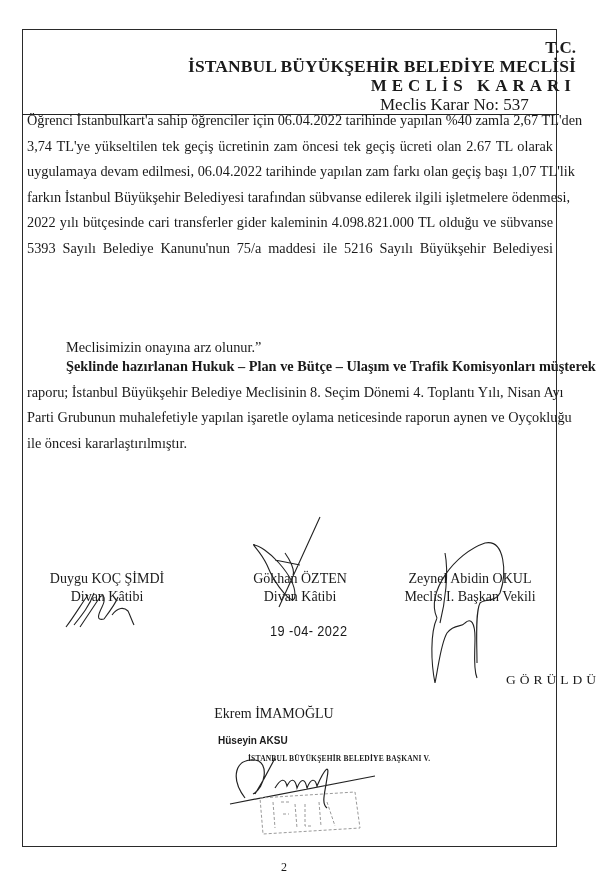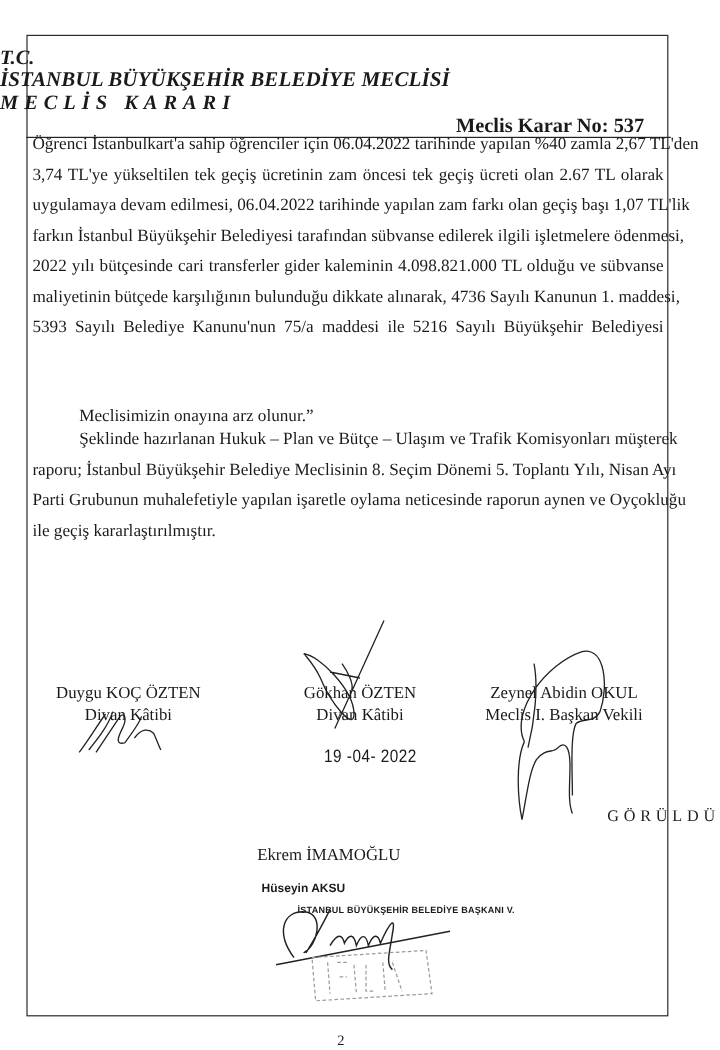--- a/index.html
+++ b/index.html
@@ -1,48 +1,48 @@
 <!DOCTYPE html>
 <html><head>
   <meta charset="utf-8">
   <style>
     html, body { margin: 0; padding: 0; background: #ffffff; }
     body { width: 600px; height: 875px; position: relative; overflow: hidden;
            font-family: "Liberation Serif", "DejaVu Serif", serif; color: #1a1a1a; }
     .page { position: absolute; left: 0; top: 0; width: 600px; height: 875px; background: #fff; }
     .frame { position: absolute; left: 22px; top: 29px; width: 535px; height: 818px;
              border: 1.5px solid #2a2a2a; box-sizing: border-box; }
-    .hdr { position: absolute; left: 0; width: 576px; text-align: left; font-weight: bold; font-style: italic; }
+    .hdr { position: absolute; left: 0; width: 576px; text-align: right; font-weight: bold; }
     .hdr-tc { top: 38px; font-size: 17px; }
     .hdr-org { top: 56px; font-size: 17.5px; letter-spacing: 0.1px; }
     .hdr-karar { top: 76px; font-size: 17px; letter-spacing: 5px; }
     .meta-date { position: absolute; left: 59px; top: 95px; font-size: 17px; font-weight: bold; }
-    .meta-no { position: absolute; left: 380px; top: 95px; font-size: 17px; font-weight: bold; }
+    .meta-no { position: absolute; left: 380px; top: 95px; font-size: 17px; font-weight: normal; }
     .hdr-rule { position: absolute; left: 22px; top: 114px; width: 537px; height: 0;
                 border-top: 1.5px solid #222; }
     .para { position: absolute; left: 27px; width: 526px; font-size: 14.3px; line-height: 25.5px;
             text-align: justify; }
     .para .line { display: block; text-align: justify; text-align-last: justify; white-space: nowrap; }
     .para .line.last { text-align-last: left; }
     .p1 { top: 108px; }
     .p2 { top: 316px; left: 66px; width: 300px; margin-top: 19px; }
     .p3 { top: 354px; }
-    .p3 .line.first { padding-left: 39px; }
+    .p3 .line.first { padding-left: 39px; font-weight: bold; }
     .sig-block { position: absolute; text-align: center; font-size: 14px; line-height: 18px; }
     .sig1 { left: 42px; width: 130px; top: 570px; }
     .sig2 { left: 230px; width: 140px; top: 570px; }
     .sig3 { left: 390px; width: 160px; top: 570px; }
     .stamp-date { position: absolute; left: 270px; top: 622px; font-family: "Liberation Sans", "DejaVu Sans", sans-serif;
                   font-size: 15px; letter-spacing: 0.5px; transform: scaleX(0.85); transform-origin: left; }
     .goruldu { position: absolute; left: 0; width: 600px; text-align: right; top: 672px;
                font-size: 13.5px; letter-spacing: 4px; }
     .mayor { position: absolute; left: 0; width: 548px; text-align: center; top: 705px; font-size: 14px; line-height: 18px; }
     .aksu-name { position: absolute; left: 218px; top: 735px; font-family: "Liberation Sans", "DejaVu Sans", sans-serif;
                  font-weight: bold; font-size: 10px; }
-    .aksu-title { position: absolute; left: 200px; top: 754px; font-family: Liberation Sans, sans-serif;
+    .aksu-title { position: absolute; left: 200px; top: 754px; font-family: Liberation Serif, serif;
                   font-weight: bold; font-size: 7.5px; letter-spacing: 0.2px; padding-left: 48px; }
     .page-num { position: absolute; left: 281px; top: 860px; font-size: 12px; }
     svg.sig { position: absolute; overflow: visible; pointer-events: none; }
   </style>
 </head>
 <body>
 
 <div class="page">
   <div class="frame"></div>
 
@@ -52,37 +52,36 @@
 
   <div class="meta-no">Meclis Karar No: 537</div>
   <div class="hdr-rule"></div>
 
   <div class="para p1">
     <span class="line">Öğrenci İstanbulkart'a sahip öğrenciler için 06.04.2022 tarihinde yapılan %40 zamla 2,67 TL'den</span>
     <span class="line">3,74 TL'ye yükseltilen tek geçiş ücretinin zam öncesi tek geçiş ücreti olan 2.67 TL olarak</span>
     <span class="line">uygulamaya devam edilmesi, 06.04.2022 tarihinde yapılan zam farkı olan geçiş başı 1,07 TL'lik</span>
     <span class="line">farkın İstanbul Büyükşehir Belediyesi tarafından sübvanse edilerek ilgili işletmelere ödenmesi,</span>
     <span class="line">2022 yılı bütçesinde cari transferler gider kaleminin 4.098.821.000 TL olduğu ve sübvanse</span>
-    <span class="line">maliyetinin bütçede karşılığının bulunduğu dikkate alınarak,   4736 Sayılı Kanunun 1. maddesi,</span>
     <span class="line">5393 Sayılı Belediye Kanunu'nun 75/a maddesi ile 5216 Sayılı Büyükşehir Belediyesi</span>
   </div>
 
   <div class="para p2">
     <span class="line last">Meclisimizin onayına arz olunur.”</span>
   </div>
 
   <div class="para p3">
     <span class="line first">Şeklinde hazırlanan Hukuk – Plan ve Bütçe – Ulaşım ve Trafik Komisyonları müşterek</span>
-    <span class="line">raporu; İstanbul Büyükşehir Belediye Meclisinin 8. Seçim Dönemi 5. Toplantı Yılı, Nisan Ayı</span>
+    <span class="line">raporu; İstanbul Büyükşehir Belediye Meclisinin 8. Seçim Dönemi 4. Toplantı Yılı, Nisan Ayı</span>
     <span class="line">Parti Grubunun muhalefetiyle yapılan işaretle oylama neticesinde raporun aynen ve Oyçokluğu</span>
-    <span class="line last">ile geçiş kararlaştırılmıştır.</span>
+    <span class="line last">ile öncesi kararlaştırılmıştır.</span>
   </div>
 
   <div class="sig-block sig1">
-    <div>Duygu KOÇ ÖZTEN</div>
+    <div>Duygu KOÇ ŞİMDİ</div>
     <div>Divan Kâtibi</div>
   </div>
   <div class="sig-block sig2">
     <div>Gökhan ÖZTEN</div>
     <div>Divan Kâtibi</div>
   </div>
   <div class="sig-block sig3">
     <div>Zeynel Abidin OKUL</div>
     <div>Meclis I. Başkan Vekili</div>
   </div>

